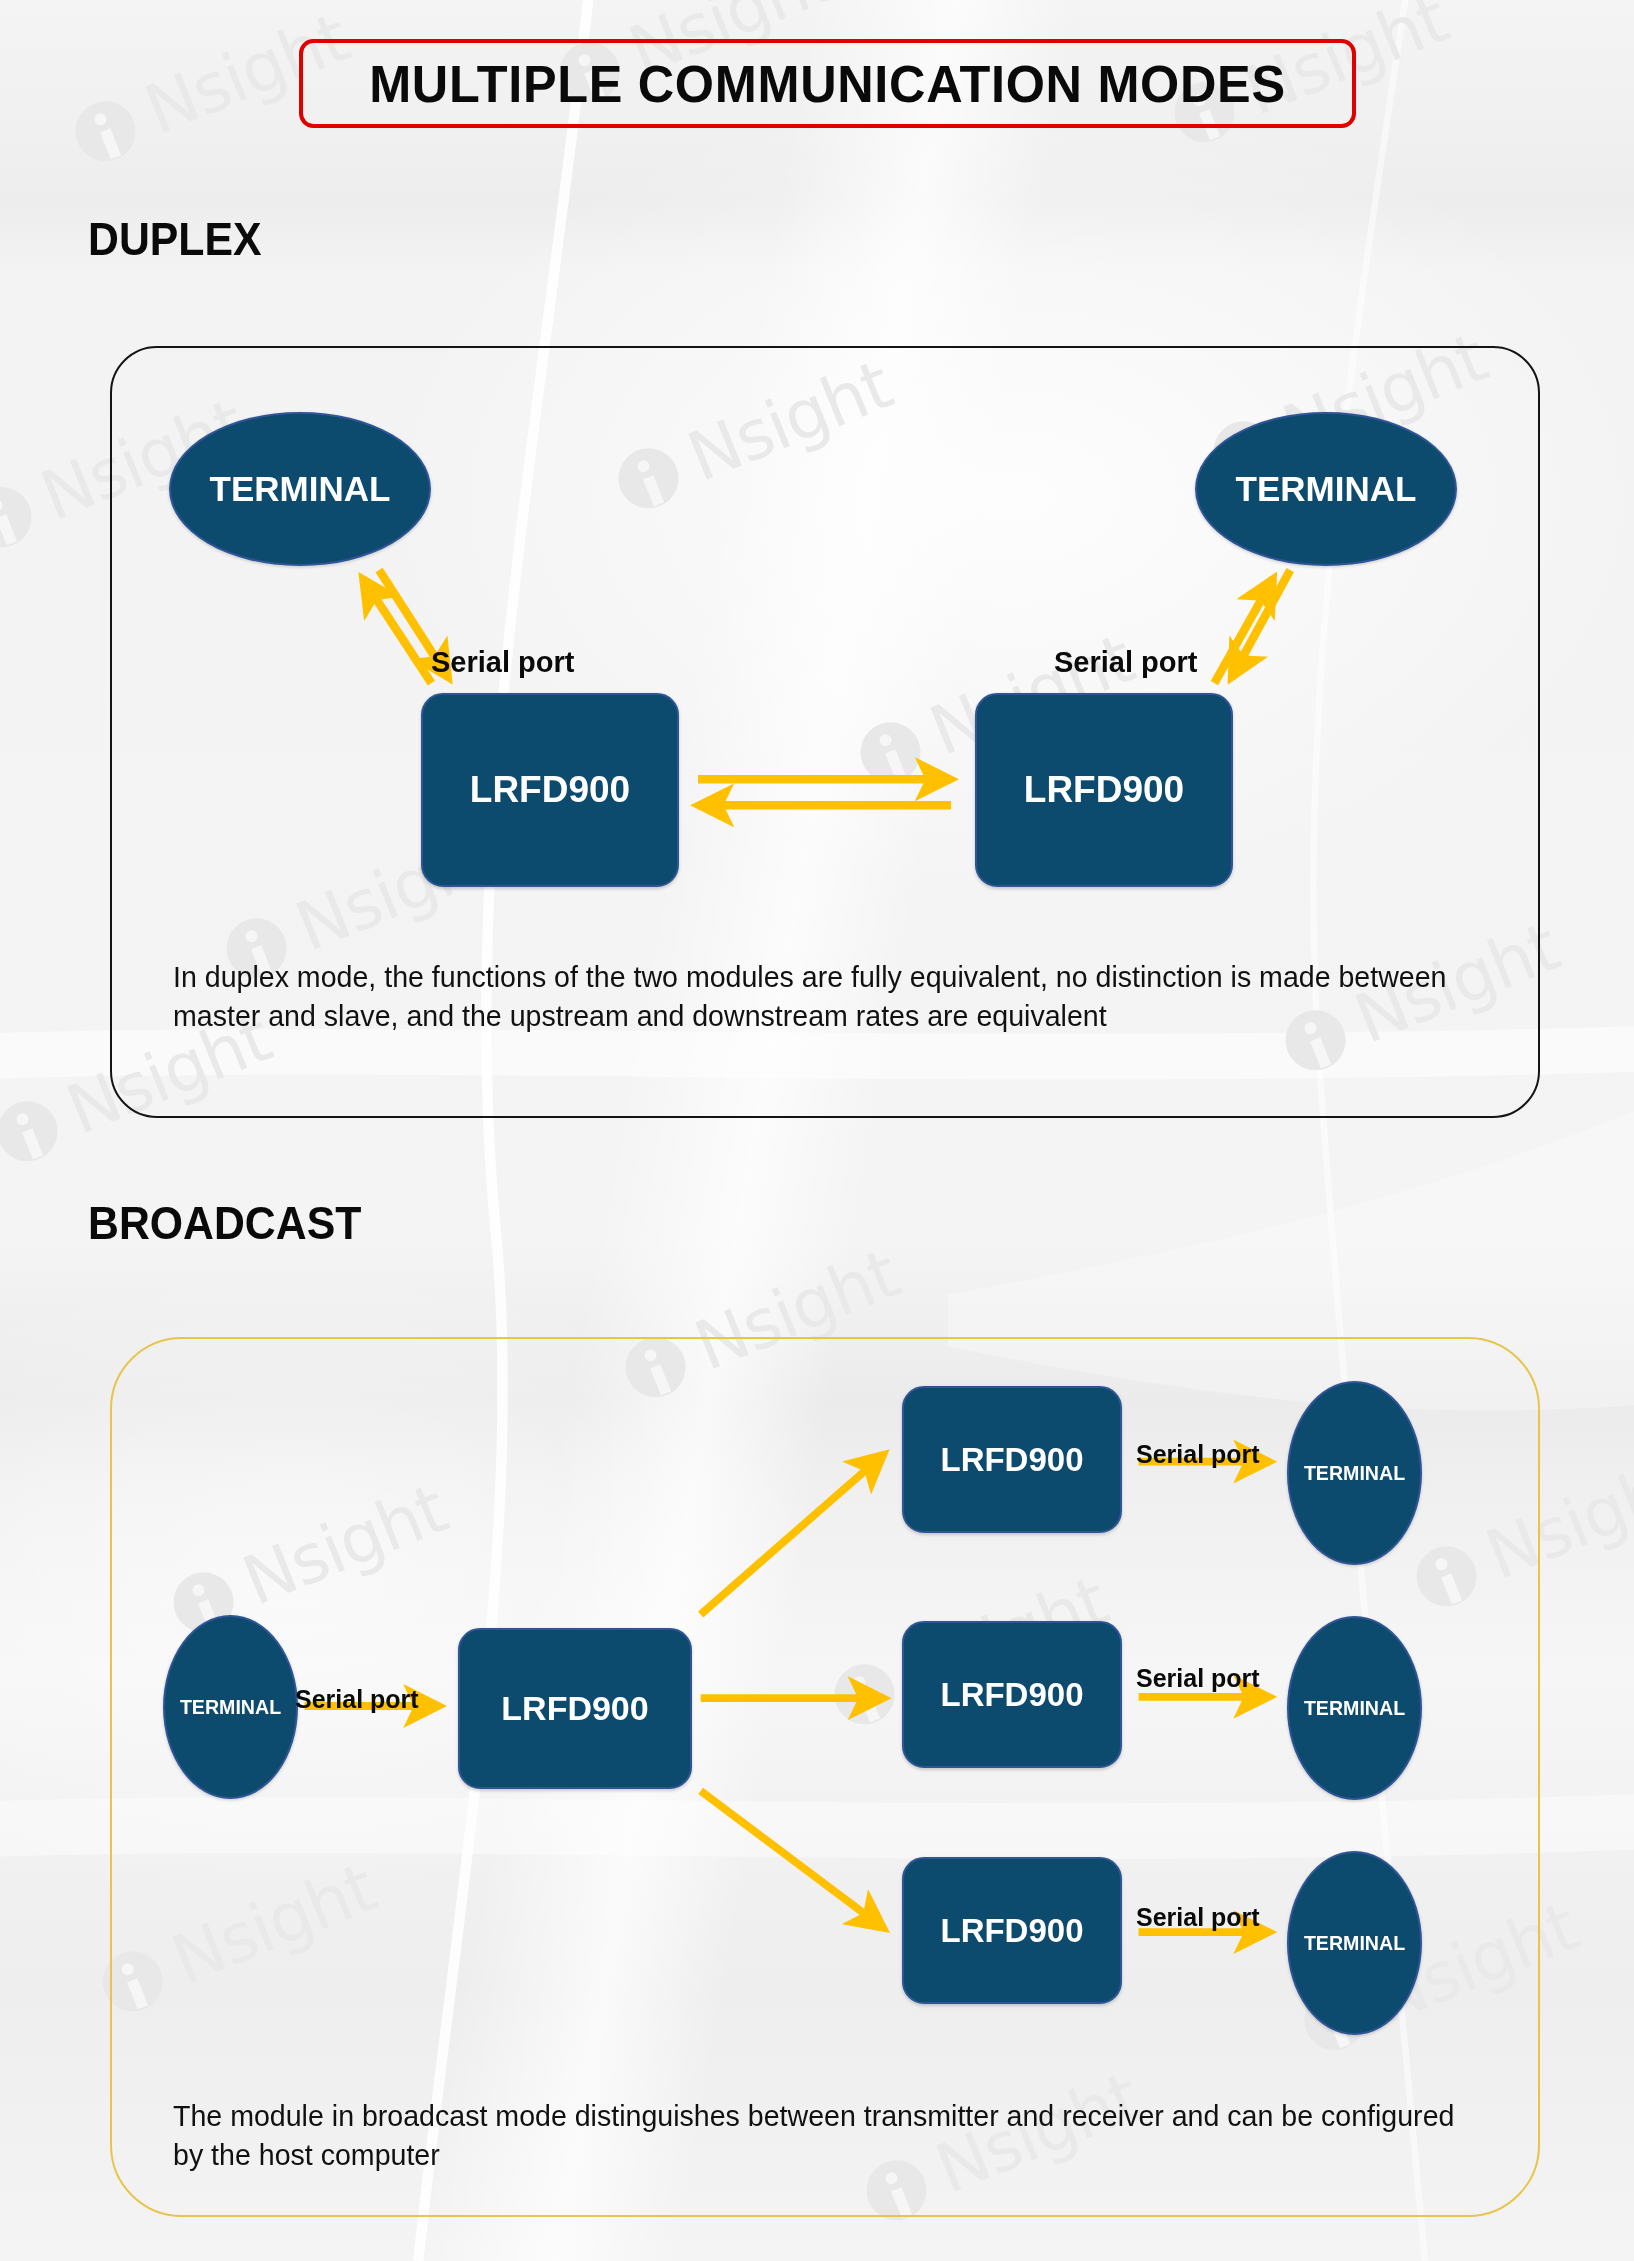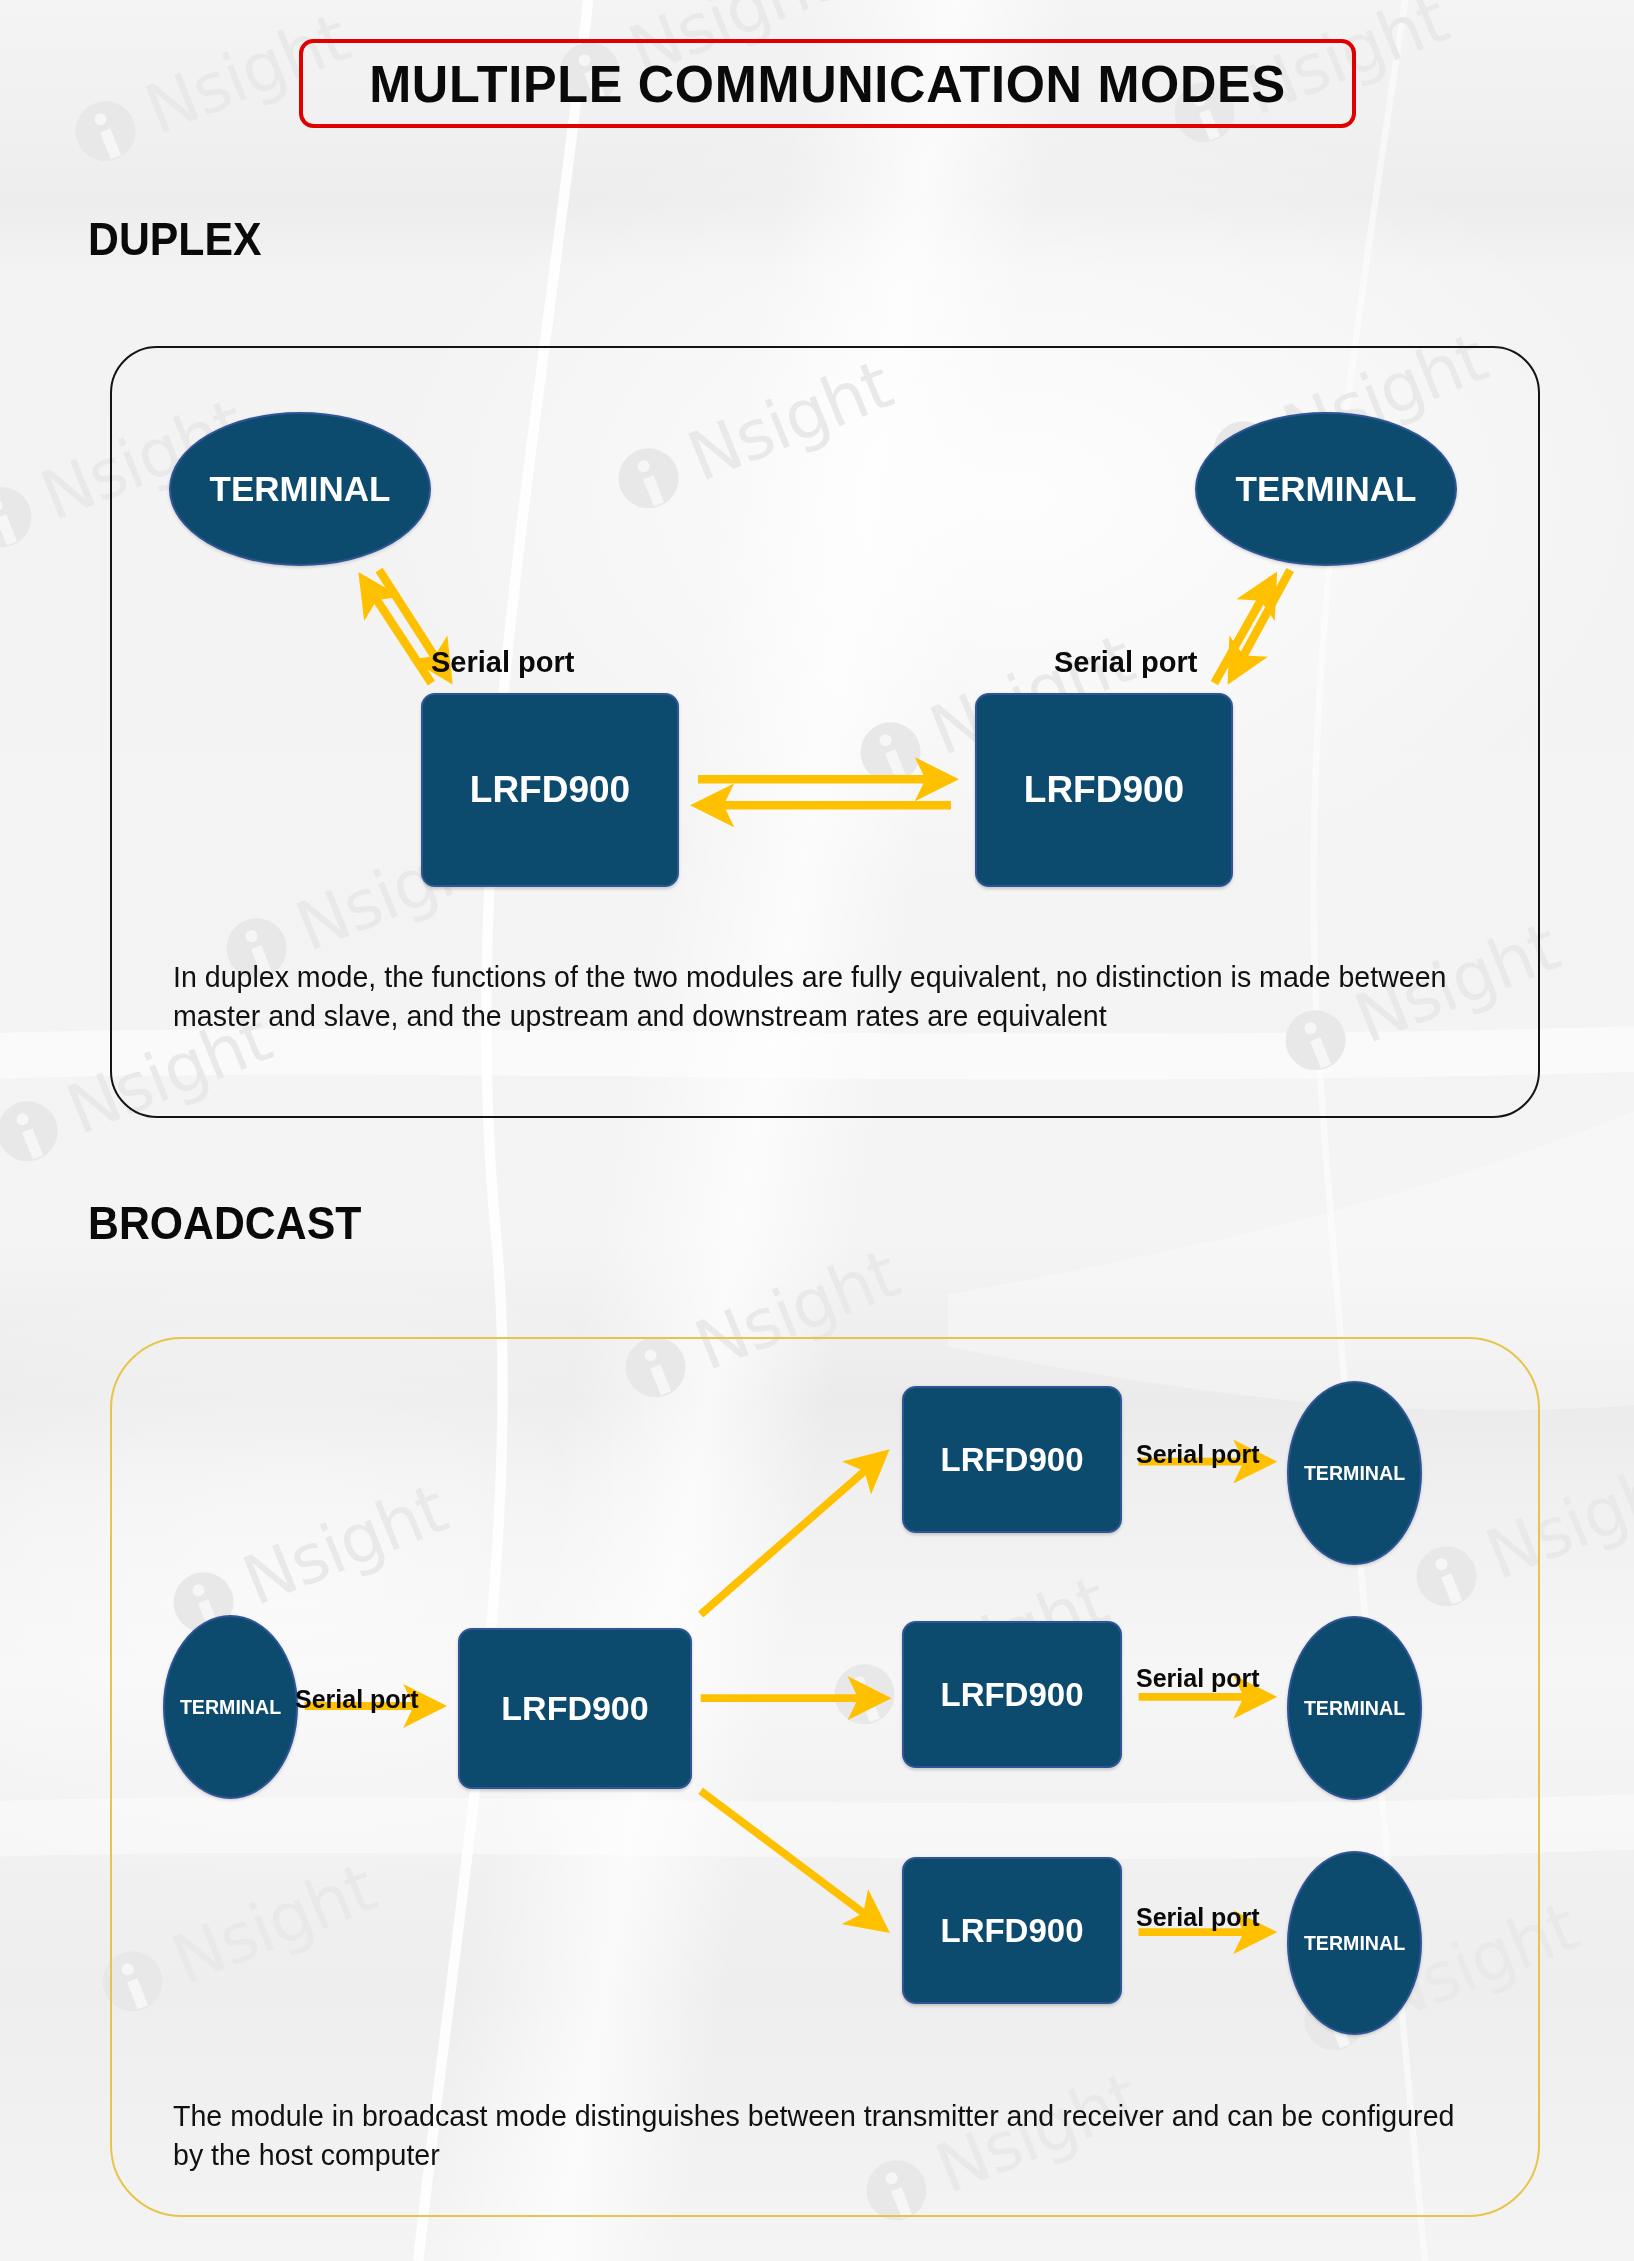--- a/index.html
+++ b/index.html
@@ -46,21 +46,21 @@
   #panel-duplex{position:absolute;left:110px;top:346px;width:1426px;height:768px;
      border:2.6px solid #141414;border-radius:47px;background:transparent;}
   #panel-broadcast{position:absolute;left:110px;top:1337px;width:1426px;height:876px;
      border:2px solid #e8c54a;border-radius:72px;background:transparent;}
 
   
   .node{position:absolute;display:flex;align-items:center;justify-content:center;
      background:#0c4a6e;color:#ffffff;font-weight:700;
      box-shadow:0 1.3px 3.3px rgba(0,0,0,.18);}
   .ellipse{border-radius:50%;border:2px solid #2f5597;}
-  .rounded{border-radius:14px;border:2px solid #2f5597;}
+  .rounded{border-radius:22px;border:2px solid #2f5597;}
 
   
   #dx-term-left{left:169px;top:412px;width:258px;height:150px;font-size:35px;}
   #dx-term-right{left:1195px;top:412px;width:258px;height:150px;font-size:35px;}
   #dx-mod-left{left:421px;top:693px;width:254px;height:190px;font-size:37px;}
   #dx-mod-right{left:975px;top:693px;width:254px;height:190px;font-size:37px;}
 
   
   #bc-term-src{left:163px;top:1615px;width:131px;height:180px;font-size:19.6px;}
   #bc-mod-tx{left:458px;top:1628px;width:230px;height:157px;font-size:34px;}

